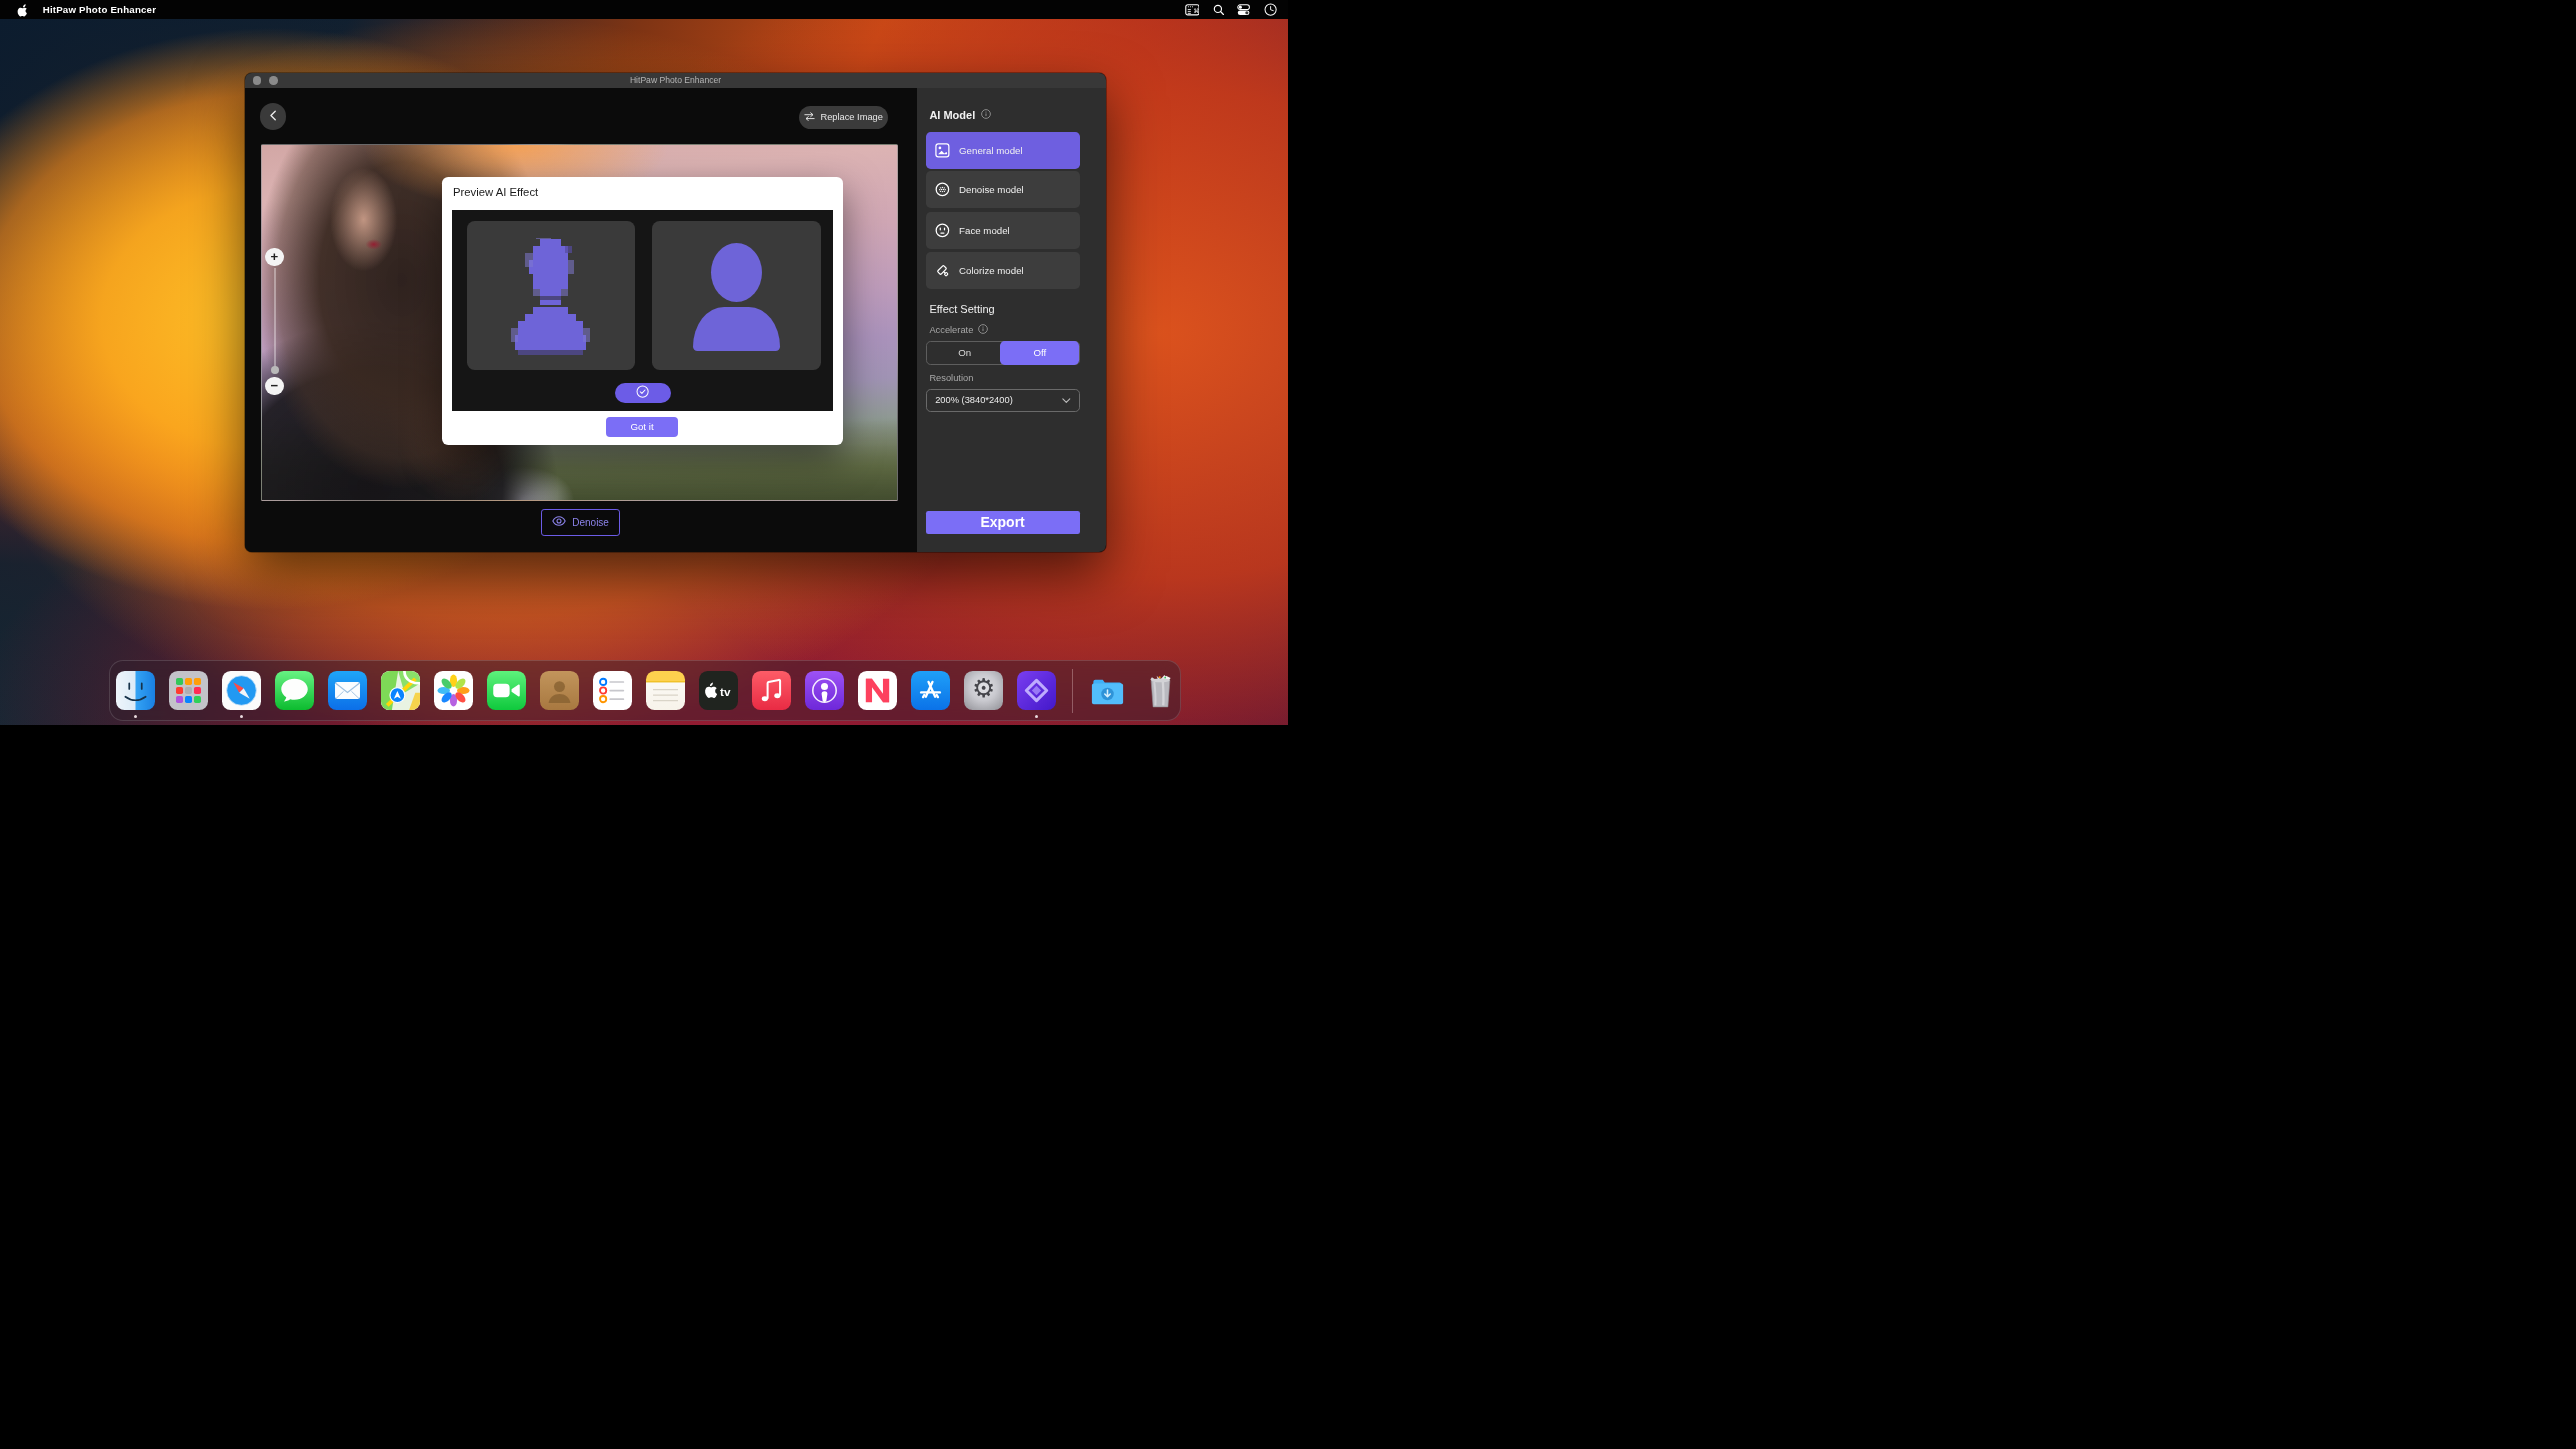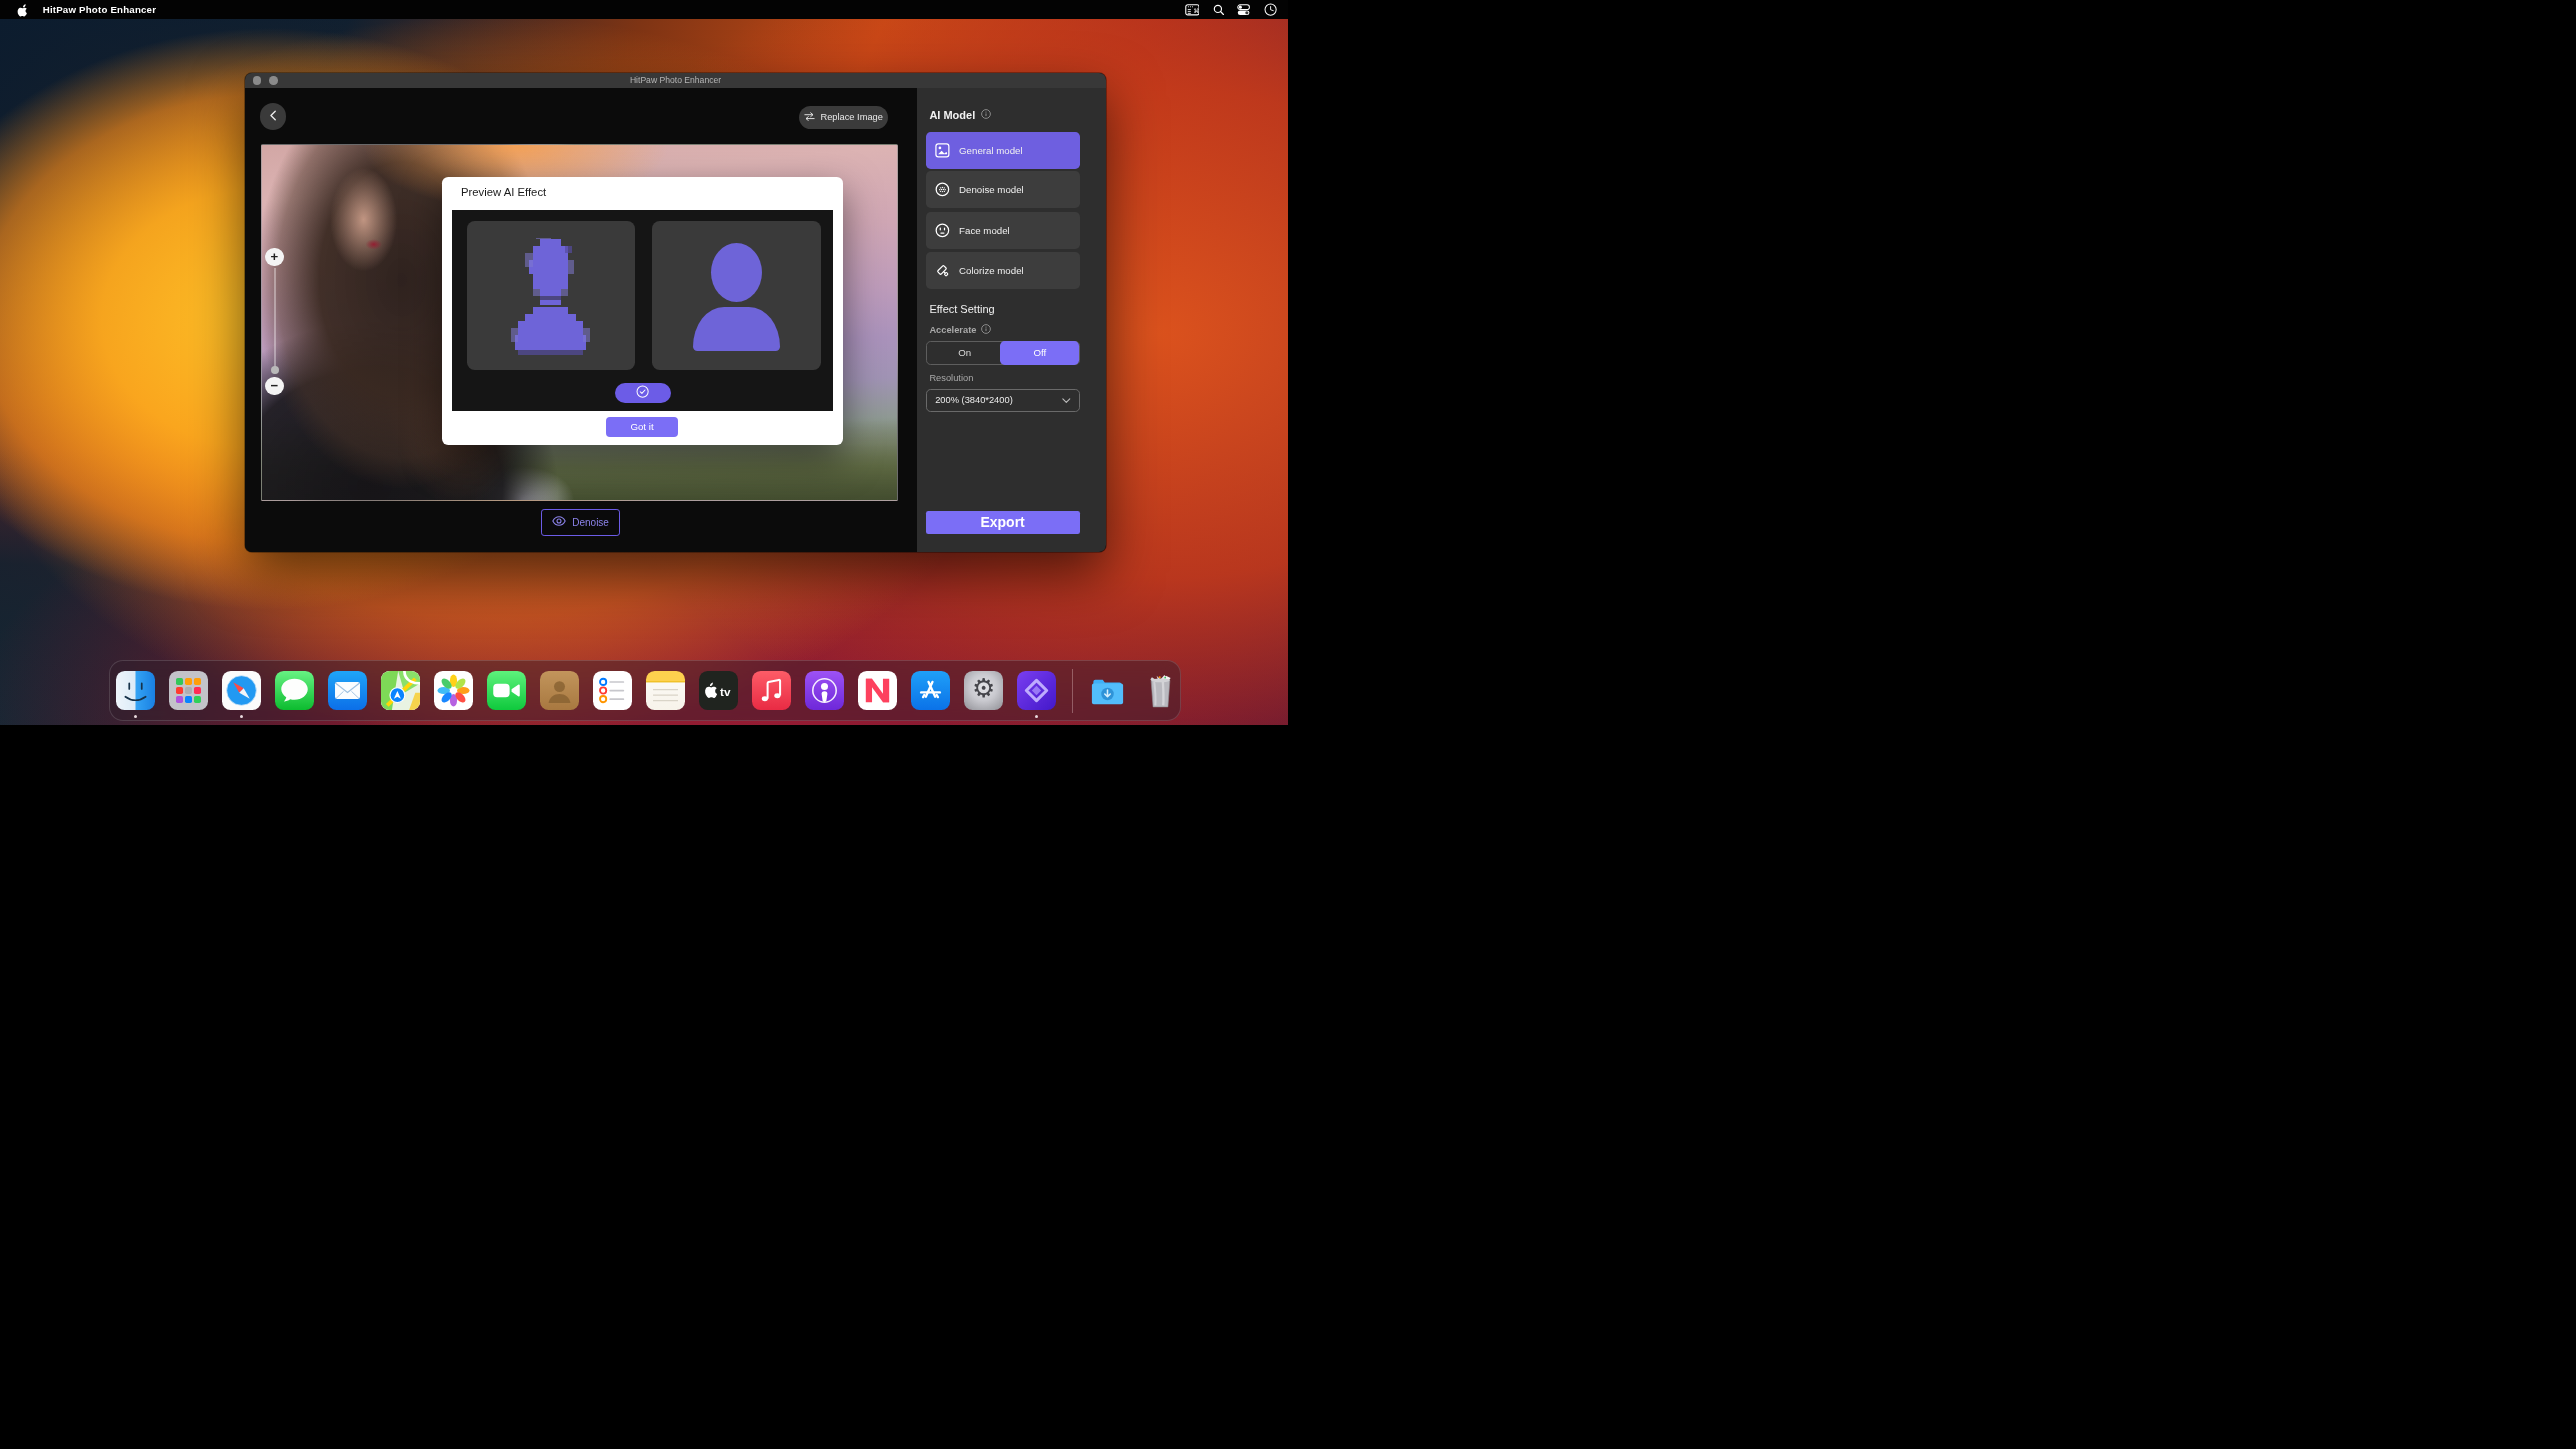--- a/index.html
+++ b/index.html
@@ -65,41 +65,41 @@
   .ztrack { position:absolute; left:29px; top:180px; width:1.6px; height:99px; background:rgba(255,255,255,.35); }
   .zdot { position:absolute; left:26px; top:278px; width:7.8px; height:7.8px; border-radius:50%; background:#b9b9b9; }
 
   
   .previewbtn { position:absolute; left:296px; top:421px; width:79px; height:27px; border:0.8px solid #6c5ce7;
     border-radius:3.1px; color:#8c83ea; font-size:10px; display:flex; align-items:center; justify-content:center; gap:6.2px; background:rgba(10,10,12,.3); }
 
   
   .dialog { position:absolute; left:197px; top:89px; width:401px; height:268px; background:#fff; border-radius:6.2px;
     box-shadow:0 14px 37px rgba(0,0,0,.5); }
-  .dialog .dtitle { position:absolute; left:19px; top:9.3px; font-size:11.3px; color:#1c1c1c; font-weight:500; }
+  .dialog .dtitle { position:absolute; left:11px; top:9.3px; font-size:11.3px; color:#1c1c1c; font-weight:500; }
   .dpanel { position:absolute; left:10px; top:33px; width:381px; height:201px; background:#151515; }
   .dcard { position:absolute; top:11.7px; width:168px; height:149px; background:#3a3a3a; border-radius:7.8px; overflow:hidden; }
   .dcard.before { left:14.8px; } .dcard.after { left:200px; width:169px; }
   .avatar-smooth { position:absolute; left:0; top:0; width:100%; height:100%; }
   .avatar-smooth .head { position:absolute; left:50%; top:22px; width:51px; height:59px; margin-left:-26px;
     border-radius:50%; background:#6e64d8; }
   .avatar-smooth .body { position:absolute; left:50%; top:86px; width:87px; height:44px; margin-left:-44px;
     border-radius:44px 44px 6.2px 6.2px / 56px 56px 6.2px 6.2px; background:#6e64d8; }
   .avatar-pixel svg { position:absolute; left:50%; top:17px; margin-left:-47px; }
   .checkbtn { position:absolute; left:163px; top:173px; width:56px; height:20px; border-radius:10px;
     background:#6c5ce7; display:flex; align-items:center; justify-content:center; }
   .gotit { position:absolute; left:164px; top:240px; width:72px; height:20px; border-radius:3.9px;
     background:#7b6ef6; color:#fff; font-size:9.7px; display:flex; align-items:center; justify-content:center; }
 
   
   .sidebar { position:absolute; left:672px; top:14.8px; width:189px; height:464px; background:#2e2e2e; border-radius:0 0 7px 0; }
   .sb-head { position:absolute; left:12.4px; color:#f2f2f2; font-size:11px; display:flex; align-items:center; gap:5.4px; }
   .sb-head.ai { top:21px;font-weight:bold; } .sb-head.export { top:215px; }
   .sb-label { position:absolute; left:12.4px; color:#a9a9a9; font-size:9.3px; display:flex; align-items:center; gap:4.7px; }
-  .sb-label.accel { top:236px;font-weight:bold; } .sb-label.resol { top:285px; }
+  .sb-label.accel { top:236px; } .sb-label.resol { top:285px; }
   .model { position:absolute; left:8.6px; width:154px; height:37px; border-radius:4.7px; background:#3d3d3d;
     display:flex; align-items:center; color:#f0f0f0; font-size:9.7px; }
   .model .micon { width:15.6px; height:15.6px; margin:0 8.6px 0 9.3px; display:flex; align-items:center; justify-content:center; }
   .model.selected { background:#6e5fe0; }
   .m0 { top:44px; } .m1 { top:83px; } .m2 { top:124px; } .m3 { top:164px; }
   .toggle { position:absolute; left:8.6px; top:253px; width:154px; height:24px; border:0.8px solid #5e5e5e; border-radius:4.7px; }
   .toggle .on { position:absolute; left:0; top:0; width:50%; height:100%; color:#dcdcdc; font-size:9.7px;
     display:flex; align-items:center; justify-content:center; }
   .toggle .off { position:absolute; right:-0.8px; top:-0.8px; bottom:-0.8px; width:79px; border-radius:4.7px; background:#7b6ef6;
     color:#fff; font-size:9.7px; display:flex; align-items:center; justify-content:center; }

